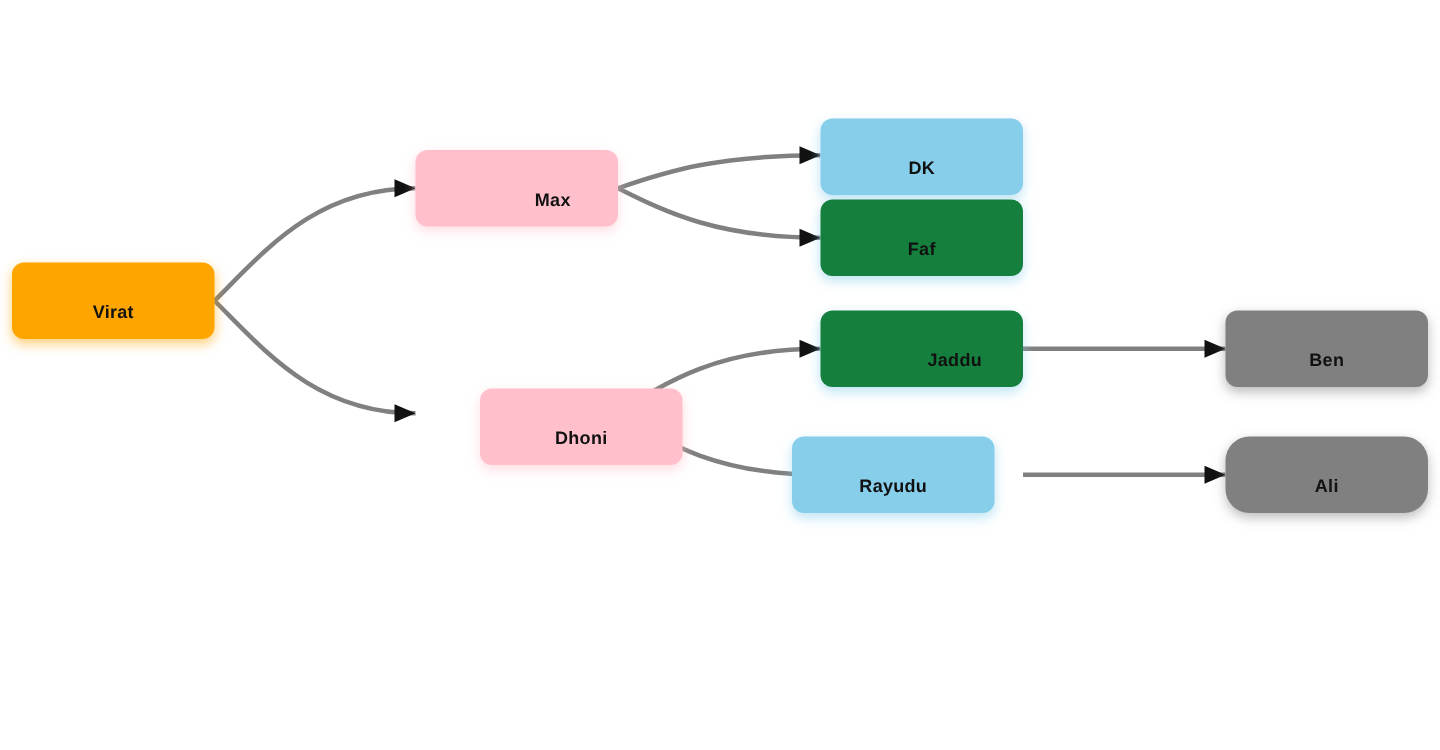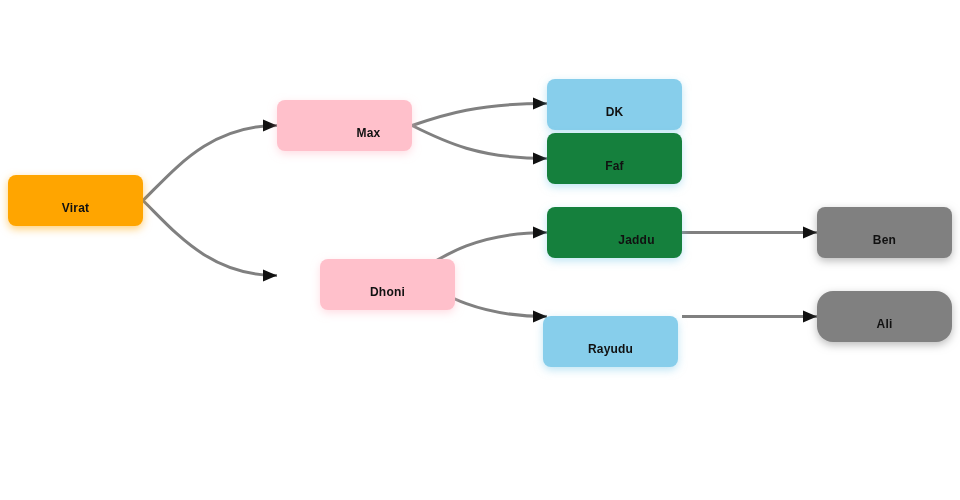--- a/index.html
+++ b/index.html
@@ -44,21 +44,21 @@
     color: #111111;
     letter-spacing: 0.2px;
   }
   
   .node-virat  { left: 8px;   top: 175px; }
   .node-max    { left: 277px; top: 100px; }
   .node-dhoni  { left: 277px; top: 259px; margin-left: 43px; }
   .node-dk     { left: 547px; top: 79px;  }
   .node-faf    { left: 547px; top: 133px; }
   .node-jaddu  { left: 547px; top: 207px; }
-  .node-rayudu { left: 543px; top: 291px; margin-top: 25px; }
+  .node-rayudu { left: 528px; top: 291px; }
   .node-ben    { left: 817px; top: 207px; }
   .node-ali    { left: 817px; top: 291px; border-radius: 16px; }
 </style>
 </head>
 <body>
 
 <div class="canvas">
 
   <svg class="edges" viewBox="0 0 960 500" xmlns="http://www.w3.org/2000/svg">
     <defs>

